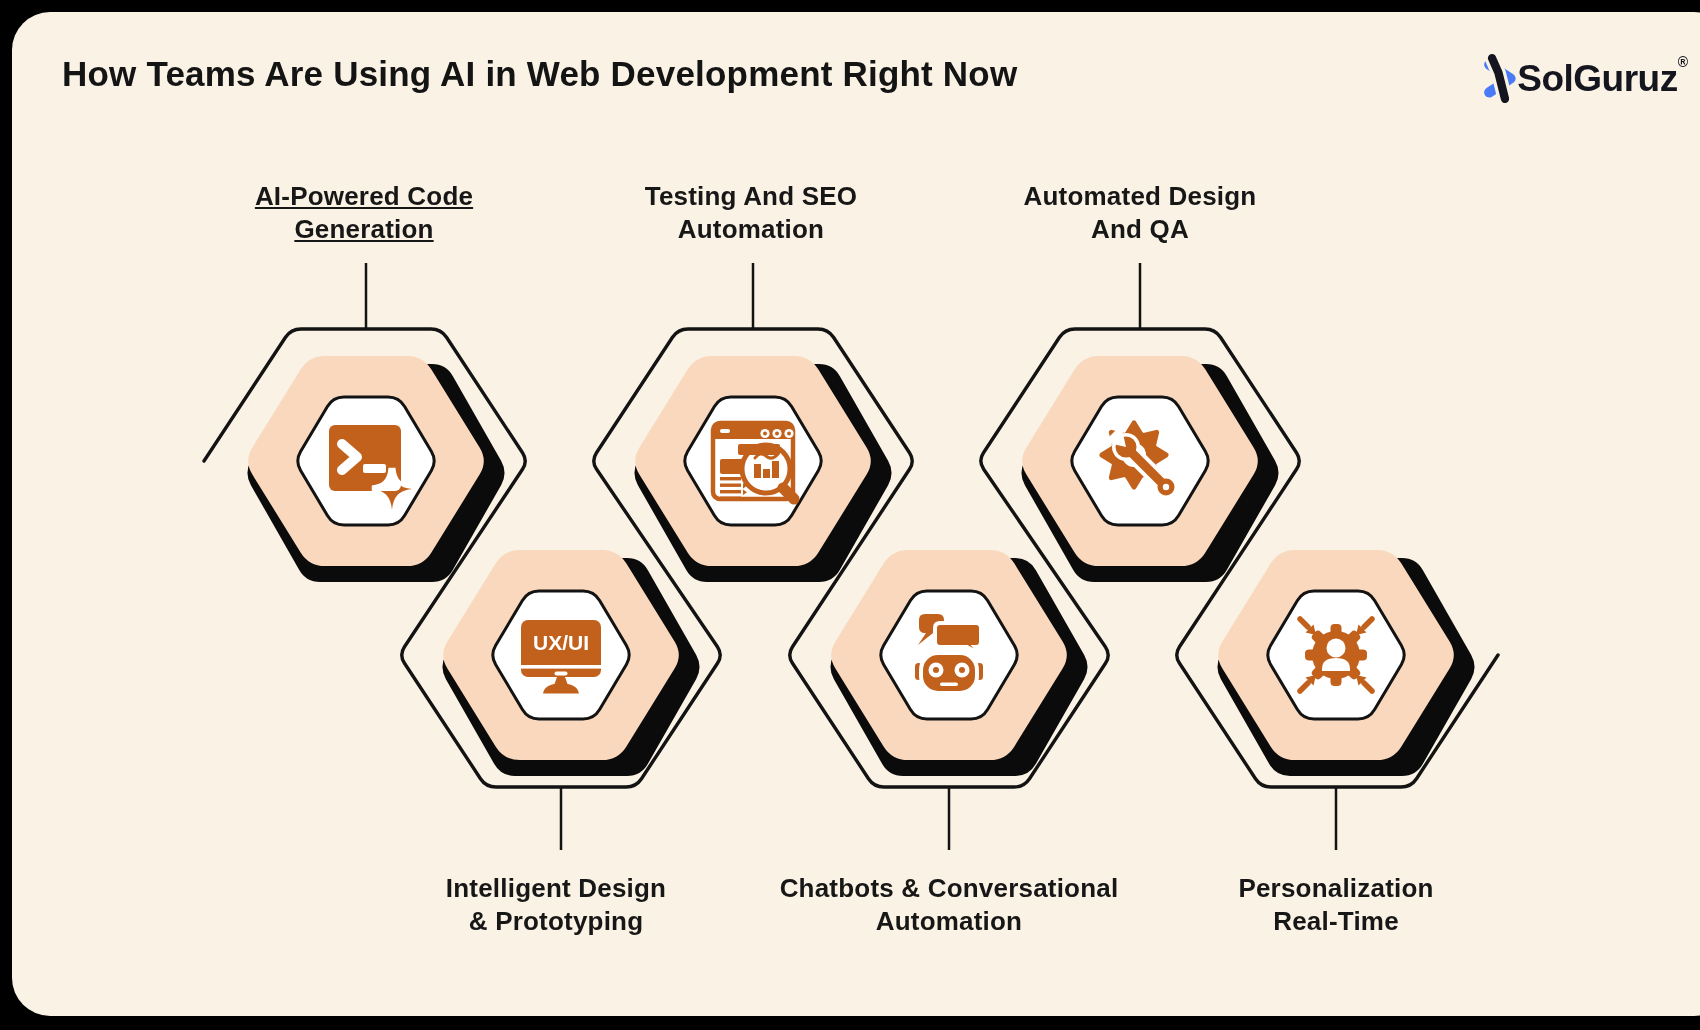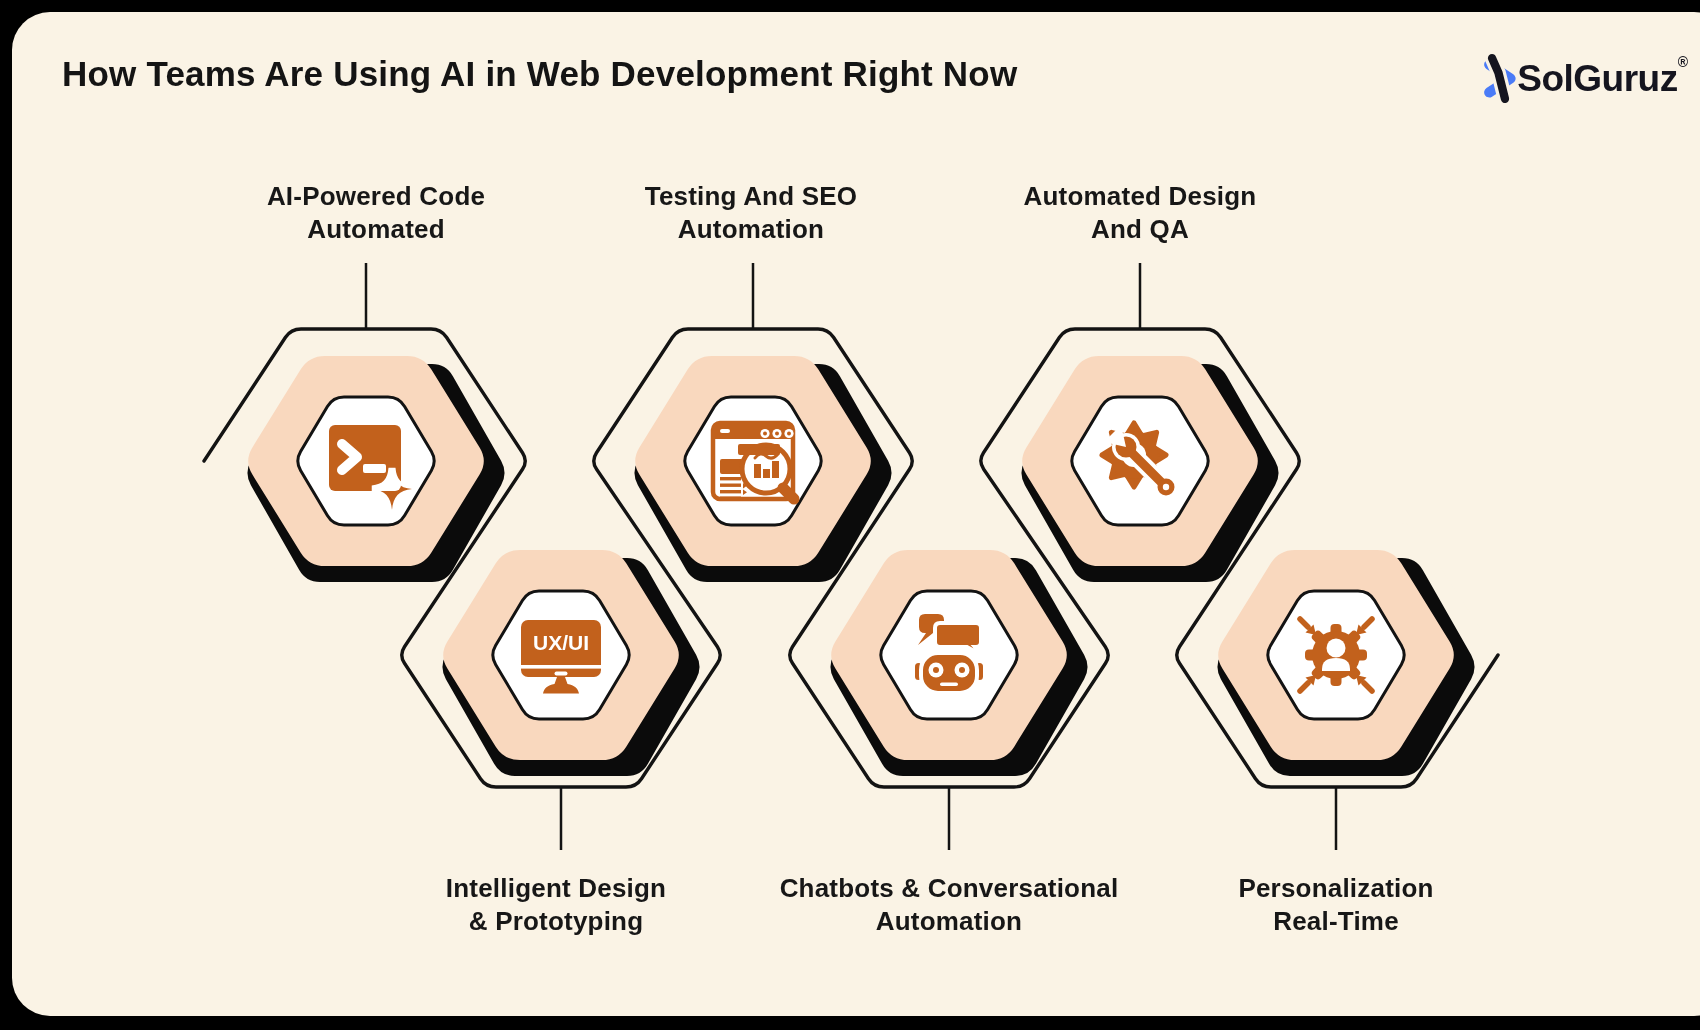--- a/index.html
+++ b/index.html
@@ -214,23 +214,23 @@
         <line class="so" x1="36" y1="-36" x2="28" y2="-28" stroke-width="5.5" stroke-linecap="round"></line>
         <polygon class="o" points="20,-20 30.5,-22.5 22.5,-30.5"></polygon>
         <line class="so" x1="-36" y1="36" x2="-28" y2="28" stroke-width="5.5" stroke-linecap="round"></line>
         <polygon class="o" points="-20,20 -30.5,22.5 -22.5,30.5"></polygon>
         <line class="so" x1="36" y1="36" x2="28" y2="28" stroke-width="5.5" stroke-linecap="round"></line>
         <polygon class="o" points="20,20 30.5,22.5 22.5,30.5"></polygon>
       </g>
     </g>
   </svg>
 
-  <div class="label top" style="left:156px;">
+  <div class="label top" style="left:144px;text-decoration:underline;">
     <span>AI-Powered Code</span>
-    <span>Automated</span>
+    <span>Generation</span>
   </div>
   <div class="label top" style="left:531px;">
     <span>Testing And SEO</span>
     <span>Automation</span>
   </div>
   <div class="label top" style="left:920px;">
     <span>Automated Design</span>
     <span>And QA</span>
   </div>
   <div class="label bottom" style="left:336px;">

